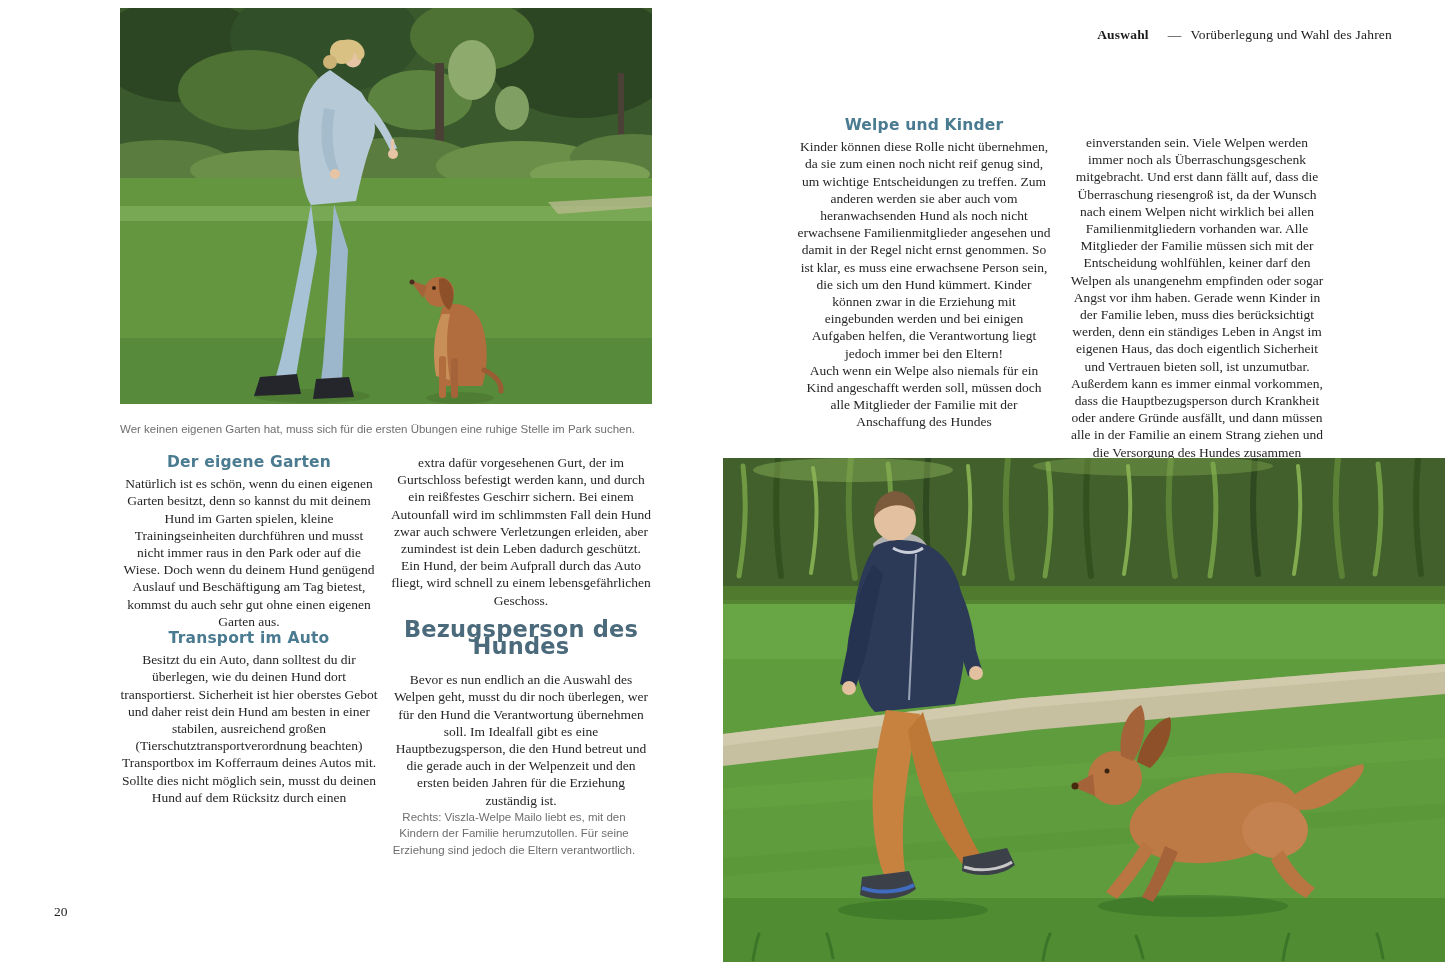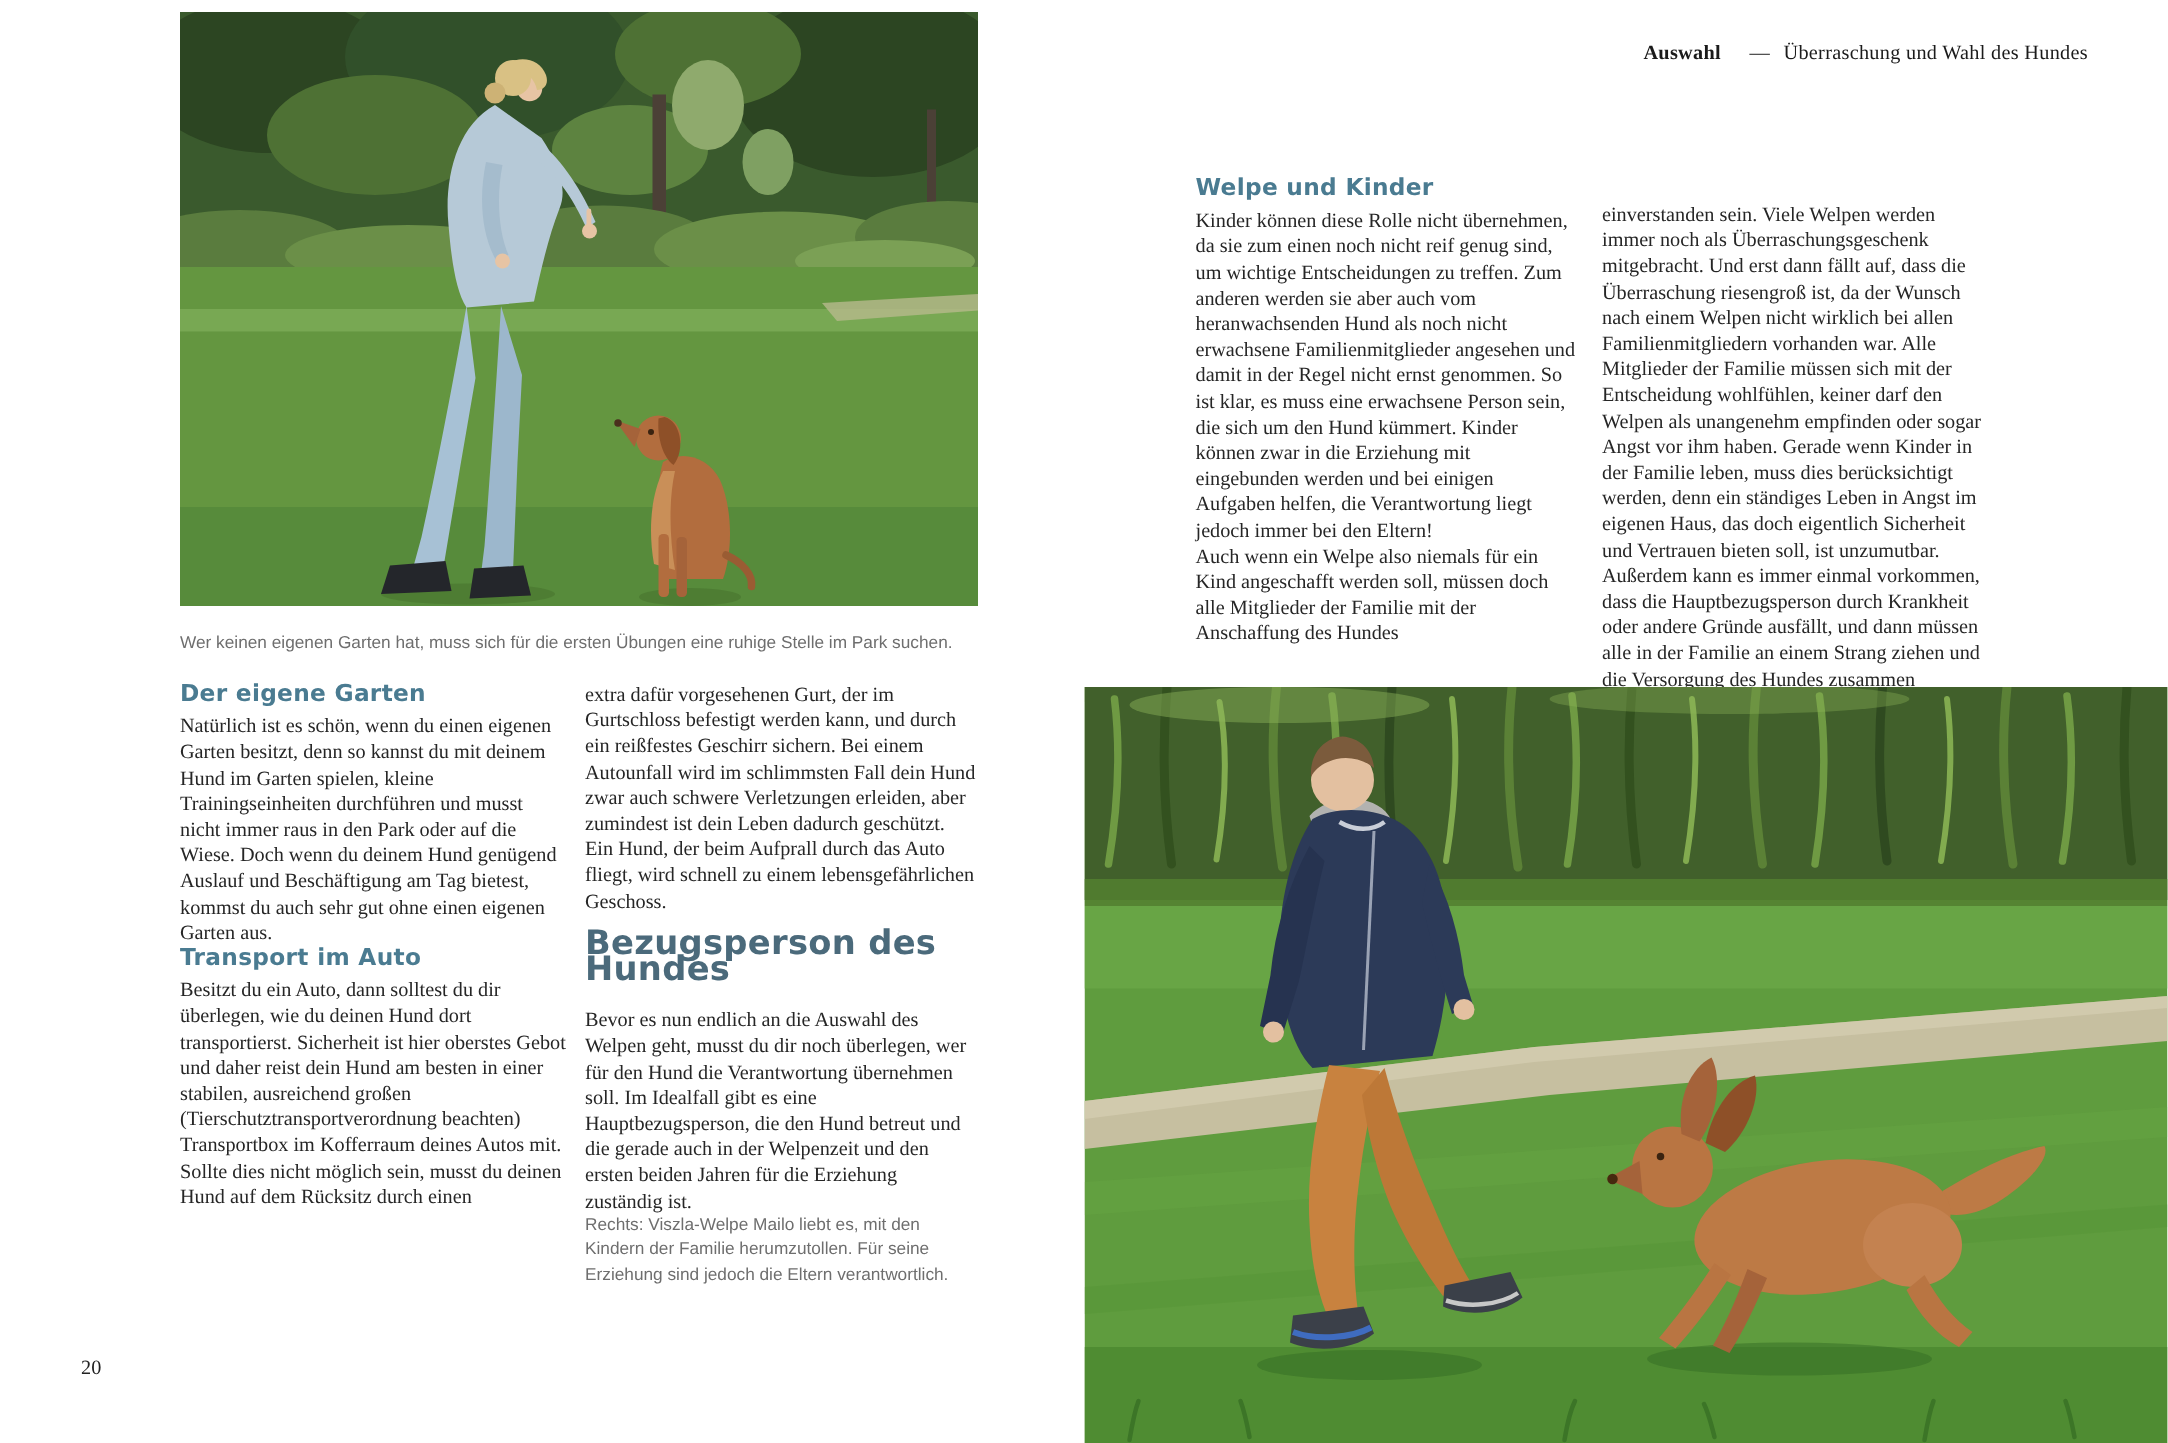--- a/index.html
+++ b/index.html
@@ -13,39 +13,39 @@
   .rh-dash{margin-right:9px}
   
   figure{margin:0;padding:0}
   .photo1{position:absolute;left:120px;top:8px;width:532px;height:396px}
   .photo2{position:absolute;left:723px;top:458px;width:722px;height:504px}
   figure svg{display:block;width:100%;height:100%}
   
   .caption{font-family:Liberation Sans, sans-serif;font-size:11.5px;line-height:16.5px;color:#6e6e6e}
   .caption1{position:absolute;left:120px;top:409px;width:545px}
   
-  .col{position:absolute;font-size:13.5px;line-height:17.2px;color:#262626;text-align:left}
+  .col{position:absolute;font-size:13.5px;line-height:17.2px;color:#262626;text-align:center}
   .col p{margin:0}
   .col-l1{left:120px;top:454px;width:258px}
   .col-l2{left:390px;top:454px;width:262px}
   .col-r1{left:797px;top:117px;width:254px}
   .col-r2{left:1068px;top:134px;width:258px}
   h3.sec{font-family:"DejaVu Sans","Liberation Sans",sans-serif;font-weight:bold;font-size:15.5px;color:#4a7b91;margin:0 0 4px 0;letter-spacing:.2px}
   .sec-gap{margin-top:14px}
   h2.big{font-family:"DejaVu Sans","Liberation Sans",sans-serif;font-weight:bold;font-size:22.5px;color:#4b6a7b;margin:12px 0 16px 0;letter-spacing:.2px}
   .caption-right{margin-top:52px;width:248px}
   .page-number{position:absolute;left:54px;top:904px;font-size:13.5px;color:#222}
 </style>
 </head>
 <body>
 
 <div>
 
   <header class="running-head">
-    <span class="rh-section">Auswahl</span><span class="rh-dash">—</span><span class="rh-title">Überraschung und Wahl des Hundes</span>
+    <span class="rh-section">Auswahl</span><span class="rh-dash">—</span><span class="rh-title">Vorüberlegung und Wahl des Jahren</span>
   </header>
 
   <figure class="photo1">
     <svg viewBox="0 0 532 396" preserveAspectRatio="none">
       <rect width="532" height="396" fill="#649640"></rect>
       <rect width="532" height="175" fill="#3a5a2d"></rect>
       <g>
         <ellipse cx="60" cy="42" rx="85" ry="52" fill="#2c4522"></ellipse>
         <ellipse cx="205" cy="30" rx="95" ry="56" fill="#31502a"></ellipse>
         <ellipse cx="462" cy="48" rx="95" ry="62" fill="#2c4522"></ellipse>

